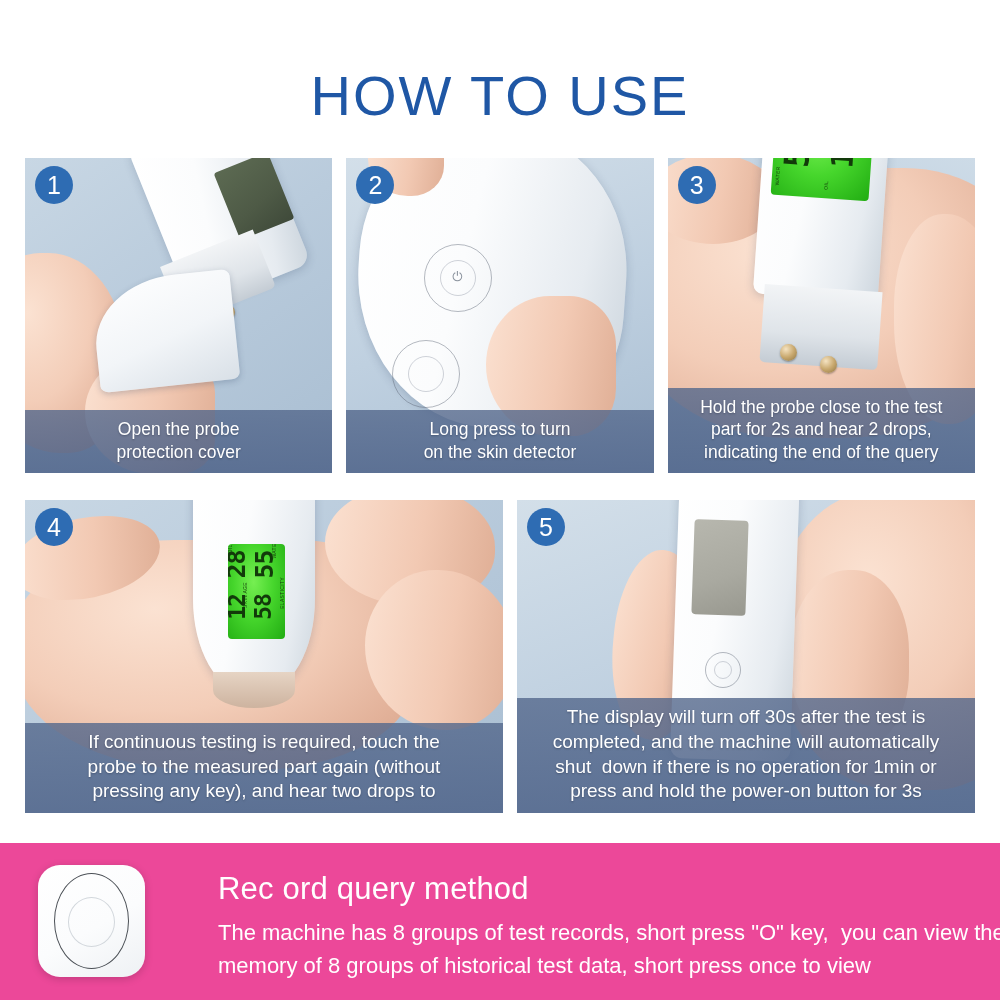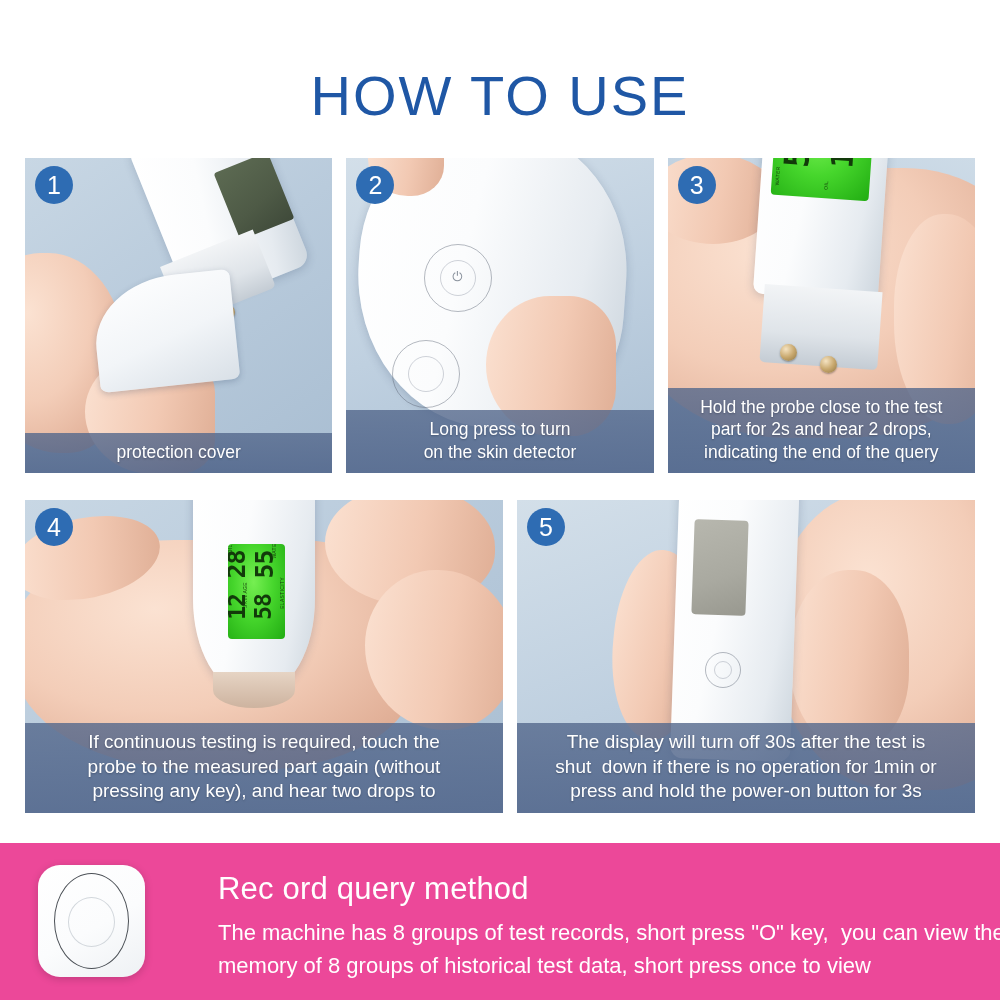--- a/index.html
+++ b/index.html
@@ -175,20 +175,21 @@
         <div class="pin" style="left:160px;top:122px;width:14px;height:14px;"></div>
         <div class="pin" style="left:196px;top:147px;width:14px;height:14px;"></div>
 
         <div class="hand" style="left:-50px;top:95px;width:150px;height:200px;border-radius:46% 54% 40% 60%;"></div>
         <div class="finger" style="left:60px;top:196px;width:130px;height:120px;border-radius:60% 40% 35% 65%;"></div>
 
         <div class="cover" style="left:70px;top:118px;width:140px;height:110px;border-radius:60% 6% 6% 6%;transform:rotate(-6deg);"></div>
       </div>
       <div class="badge">1</div>
       <div class="caption">
+        <span>Open the probe</span>
         <span>protection cover</span>
       </div>
     </div>
 
     <div class="panel">
       <div class="photo">
         <div class="bg-blue2"></div>
         <div class="device" style="left:12px;top:-30px;width:268px;height:300px;border-radius:44% 48% 40% 52%;transform:rotate(4deg);"></div>
         <div class="finger" style="left:22px;top:-32px;width:76px;height:70px;border-radius:50% 50% 45% 55%;"></div>
         <div class="finger" style="left:140px;top:138px;width:130px;height:140px;border-radius:58% 42% 40% 60%;"></div>
@@ -272,20 +273,21 @@
         <div class="finger" style="left:96px;top:50px;width:90px;height:190px;border-radius:46% 54% 48% 52%;transform:rotate(6deg);"></div>
         <div class="finger" style="left:272px;top:70px;width:120px;height:180px;border-radius:52% 48% 46% 54%;"></div>
         <div class="device" style="left:158px;top:-30px;width:120px;height:290px;border-radius:12px;transform:rotate(2deg);"></div>
         <div class="lcd-grey" style="left:176px;top:20px;width:54px;height:95px;transform:rotate(2deg);"></div>
         <div class="pwr-ring" style="left:188px;top:152px;width:36px;height:36px;"></div>
         <div class="pwr-ring inner" style="left:197px;top:161px;width:18px;height:18px;"></div>
       </div>
       <div class="badge">5</div>
       <div class="caption">
         <span>The display will turn off 30s after the test is</span>
+        <span>completed, and the machine will automatically</span>
         <span>shut  down if there is no operation for 1min or</span>
         <span>press and hold the power-on button for 3s</span>
       </div>
     </div>
   </div>
 
   <div class="banner">
     <div class="banner-btn">
       <div class="ring-o"></div>
       <div class="ring-i"></div>

